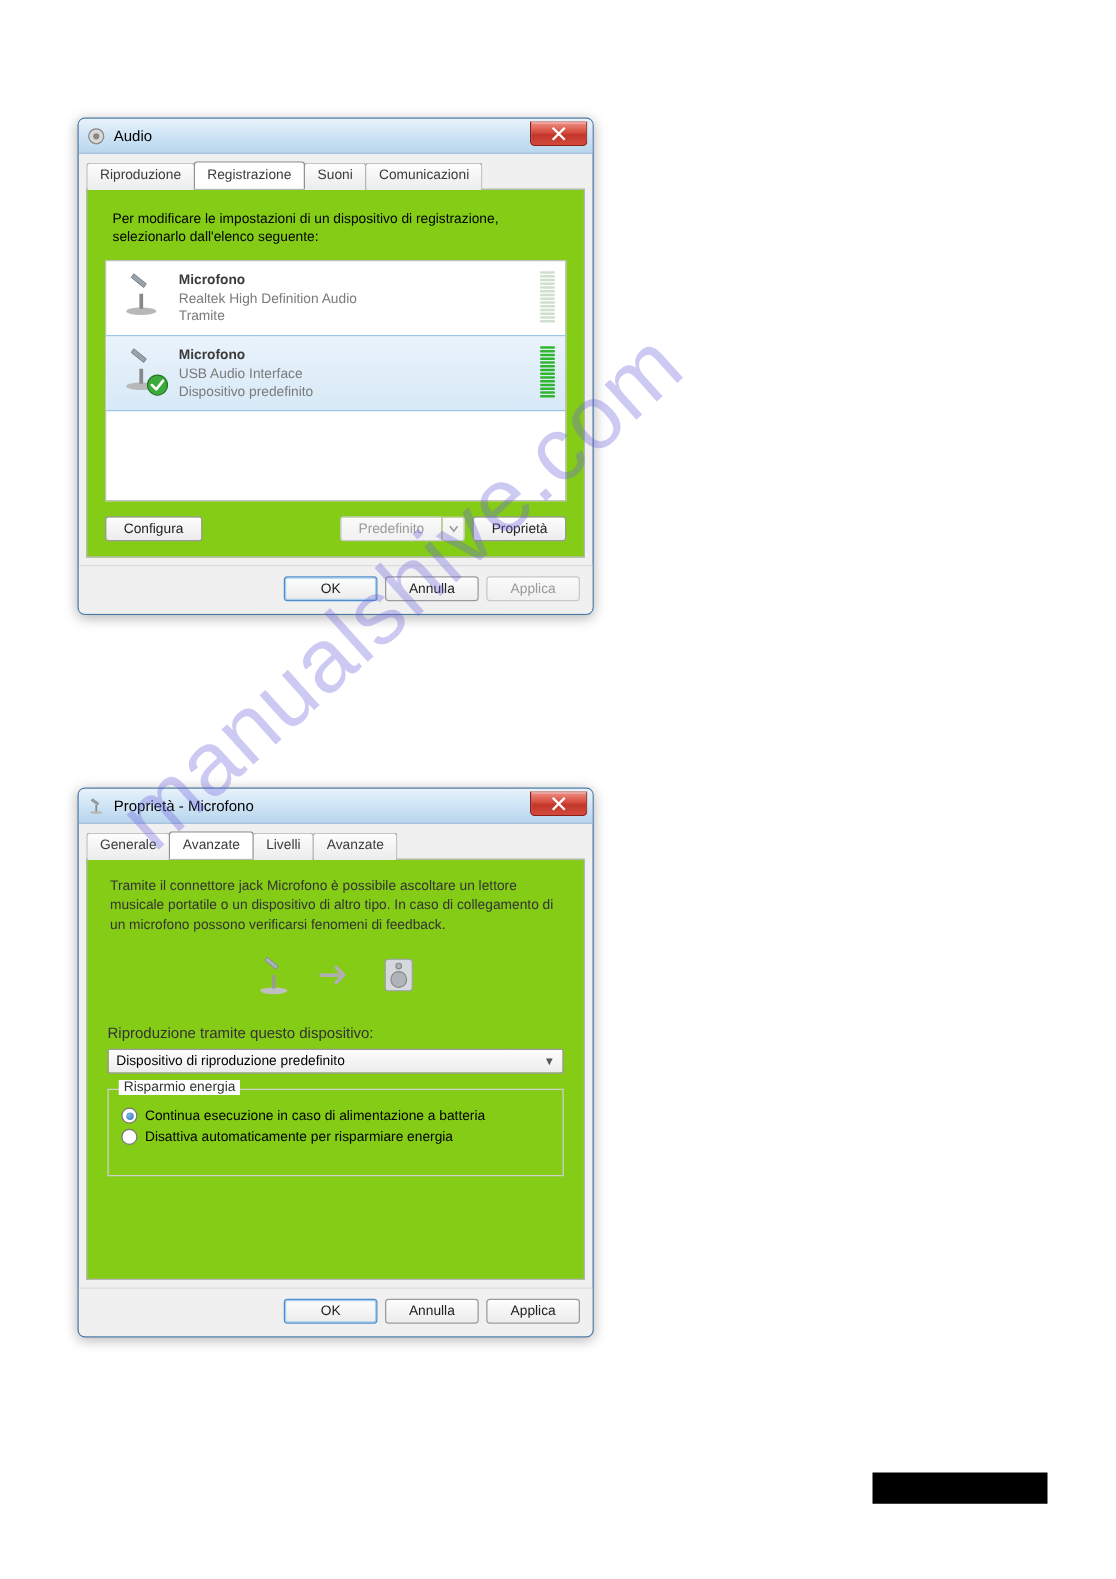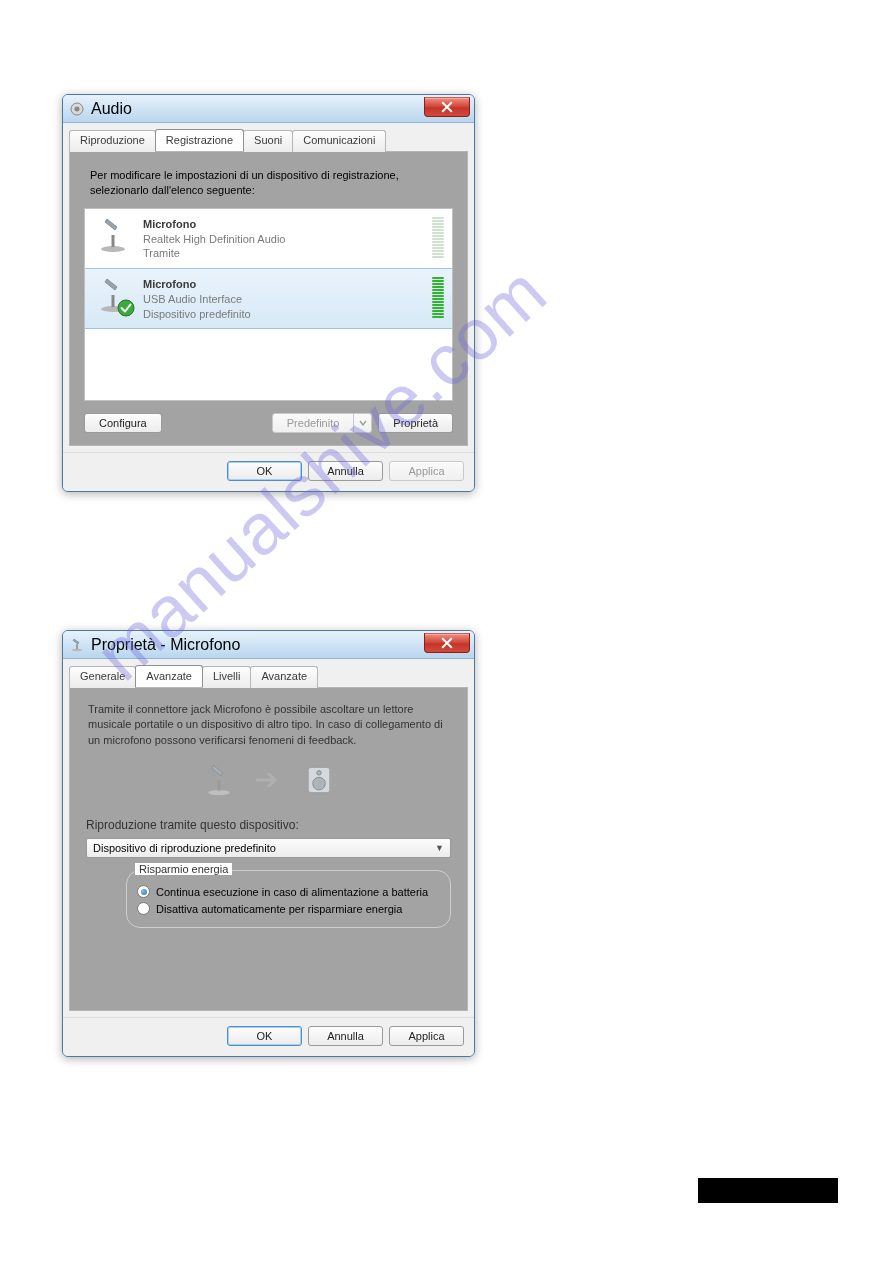--- a/index.html
+++ b/index.html
@@ -50,21 +50,21 @@
   .titlebar {
     height: 28px;
     background: linear-gradient(to bottom, #e8f2fb 0%, #cfe4f5 50%, #b9d6ed 100%);
     display: flex;
     align-items: center;
     padding: 0 6px;
     position: relative;
     border-bottom: 1px solid #8fb5d8;
   }
   .titlebar .icon { width: 16px; height: 16px; margin-right: 6px; display:flex; align-items:center; justify-content:center; }
-  .titlebar .title { font-size: 16px; color: #000; }
+  .titlebar .title { font-size: 12px; color: #000; }
   .titlebar .close-btn {
     position: absolute;
     right: 4px;
     top: 2px;
     width: 46px;
     height: 20px;
     background: linear-gradient(to bottom, #f08d82 0%, #d44a3d 45%, #c2362a 55%, #d44a3d 100%);
     border: 1px solid #8a1f17;
     border-top-color: #c55b51;
     border-radius: 0 0 4px 4px;
@@ -99,21 +99,21 @@
   .tab.active {
     background: #fff;
     border-color: #919191;
     z-index: 2;
     top: 0;
     padding-top: 4px;
     padding-bottom: 5px;
   }
   .tab-panel {
     border: 1px solid #b6b6b6;
-    background: #a3a3a3;
+    background: #84cc16;
     margin: 0 6px 6px 6px;
     padding: 10px 12px 12px 12px;
   }
 
   
   #audio-window { left: 62px; top: 94px; width: 413px; }
   .instructions {
     font-size: 11px;
     color: #000;
     margin: 4px 6px 10px 6px;
@@ -238,25 +238,24 @@
     border-radius:2px;
     padding:3px 6px;
     background: linear-gradient(to bottom,#fdfdfd,#ececec);
     font-size:11px;
     display:flex; justify-content:space-between; align-items:center;
     margin-bottom:12px;
   }
   .select .chev-down { font-size:9px; color:#555; }
   .fieldset {
     border:1px solid #cfcfcf;
-    border-radius:14px;
-    padding:10px 10px 8px 10px;
+    border-radius:0;
+    padding:10px 10px 20px 10px;
     position:relative;
     margin-bottom: 70px;
-    margin-left: 40px;
   }
   .fieldset .legend {
     position:absolute;
     top:-8px; left:8px;
     background:#fff;
     padding:0 4px;
     font-size:11px;
     color:#333;
   }
   .radio-row { display:flex; align-items:center; gap:6px; margin:4px 0; }

